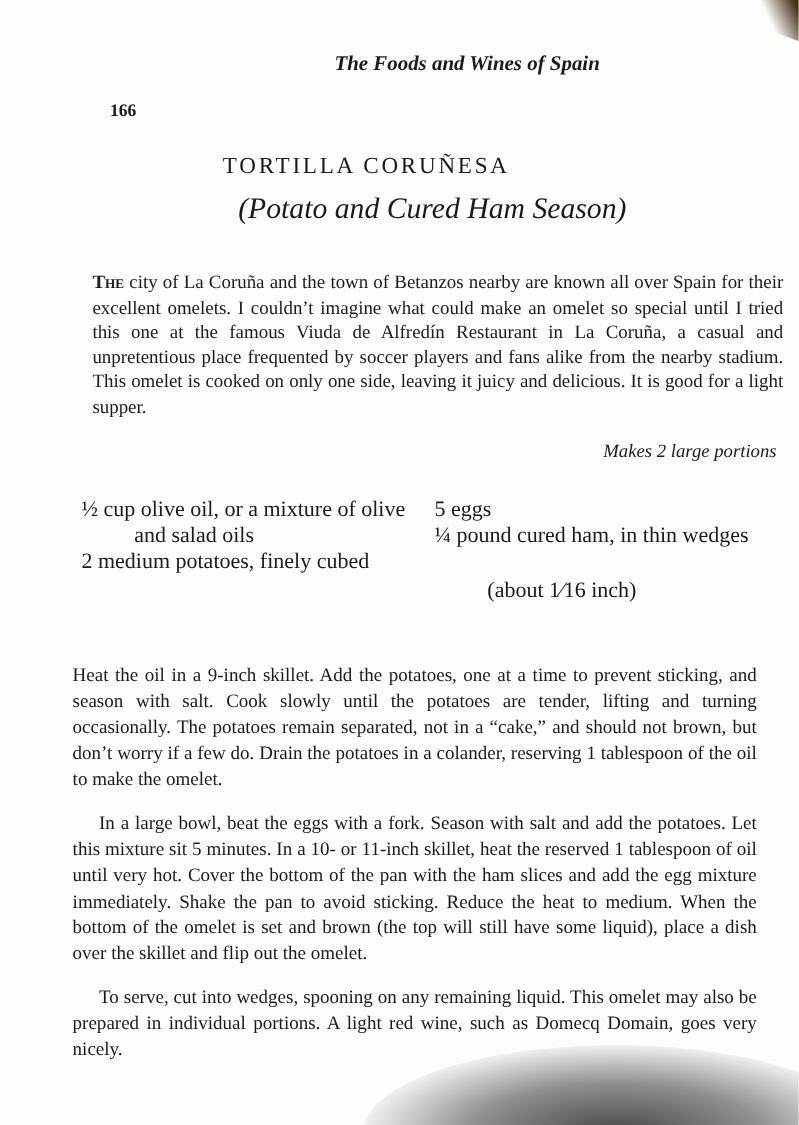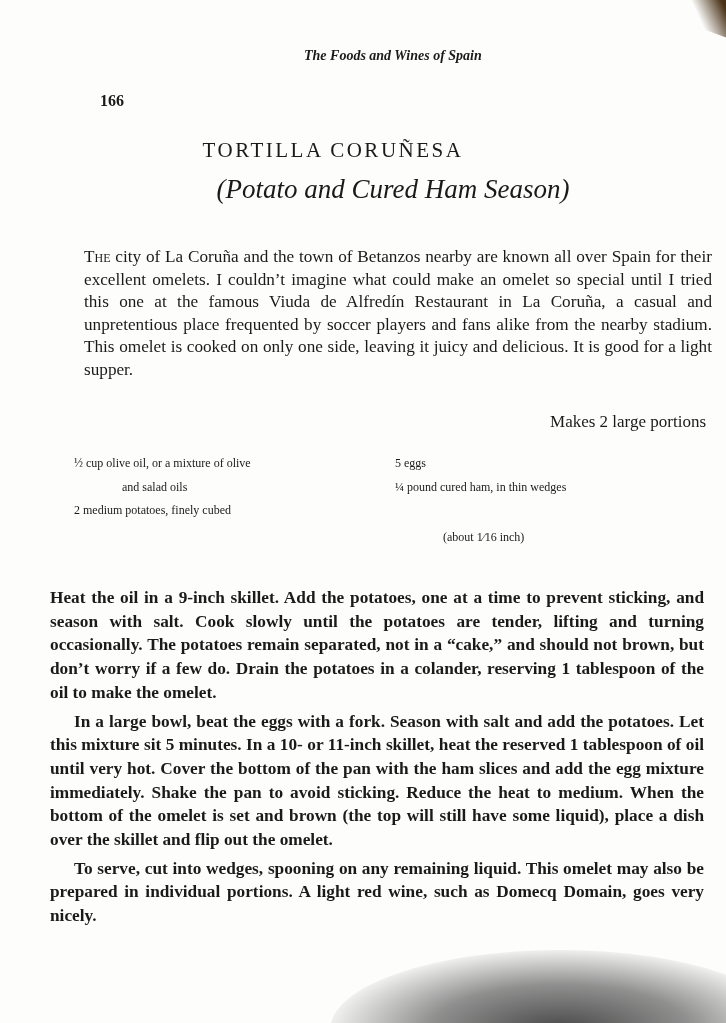--- a/index.html
+++ b/index.html
@@ -16,51 +16,51 @@
   }
   .shadow {
     position: absolute; left: 330px; top: 950px; width: 460px; height: 160px;
     border-radius: 50%;
     background: radial-gradient(ellipse at center, rgba(40,40,40,0.85) 0%, rgba(70,70,70,0.6) 40%, rgba(150,150,150,0.15) 70%, rgba(255,255,255,0) 80%);
   }
   .page-number {
     position: absolute; left: 100px; top: 56px; font-size: 16px; font-weight: bold; margin-top: 36px;
   }
   .running-head {
-    position: absolute; left: 304px; top: 48px; font-size: 14px; font-style: italic; font-weight: bold;
+    position: absolute; left: 304px; top: 48px; font-size: 19px; font-style: italic; font-weight: bold;
   }
   .recipe-title {
     position: absolute; left: 0; width: 606px; top: 138px; text-align: center;
     font-size: 21px; letter-spacing: 2.5px; padding-left: 60px; box-sizing: border-box;
   }
   .recipe-subtitle {
     position: absolute; left: 0; width: 726px; top: 174px; text-align: center;
     font-size: 27px; font-style: italic; padding-left: 60px; box-sizing: border-box;
   }
   .intro {
     position: absolute; left: 84px; top: 246px; width: 628px;
     font-size: 17.2px; line-height: 22.5px; text-align: justify;
   }
-  .intro .sc { font-variant: small-caps; }
+  .intro .sc { font-variant: small-caps; font-weight: bold; }
   .yield {
-    position: absolute; right: 20px; top: 412px; font-size: 17px; 
+    position: absolute; right: 20px; top: 400px; font-size: 17px; font-style: italic;
   }
   .ingredients {
-    position: absolute; top: 452px; font-size: 12px; line-height: 23.5px;
+    position: absolute; top: 452px; font-size: 20px; line-height: 23.5px;
   }
   .col-left { left: 74px; width: 320px; }
   .col-right { left: 395px; width: 320px; }
   .ing { margin: 0; }
   .ing .cont { display: block; padding-left: 48px; }
   .col-right .ing .cont { padding-left: 48px; margin-top: 27px; }
   .method {
     position: absolute; left: 50px; top: 586px; width: 654px;
     font-size: 17.3px; line-height: 23.7px; text-align: justify;
   }
-  .method p { margin: 0; text-indent: 0; font-weight: bold; }
+  .method p { margin: 16px; text-indent: 0; }
   .method p.indent { text-indent: 24px; }
   .method p + p { margin-top: 5px; }
 </style>
 </head>
 <body>
 
 <div class="corner"></div>
 <div class="shadow"></div>
 
 <div class="page-number">166</div>

